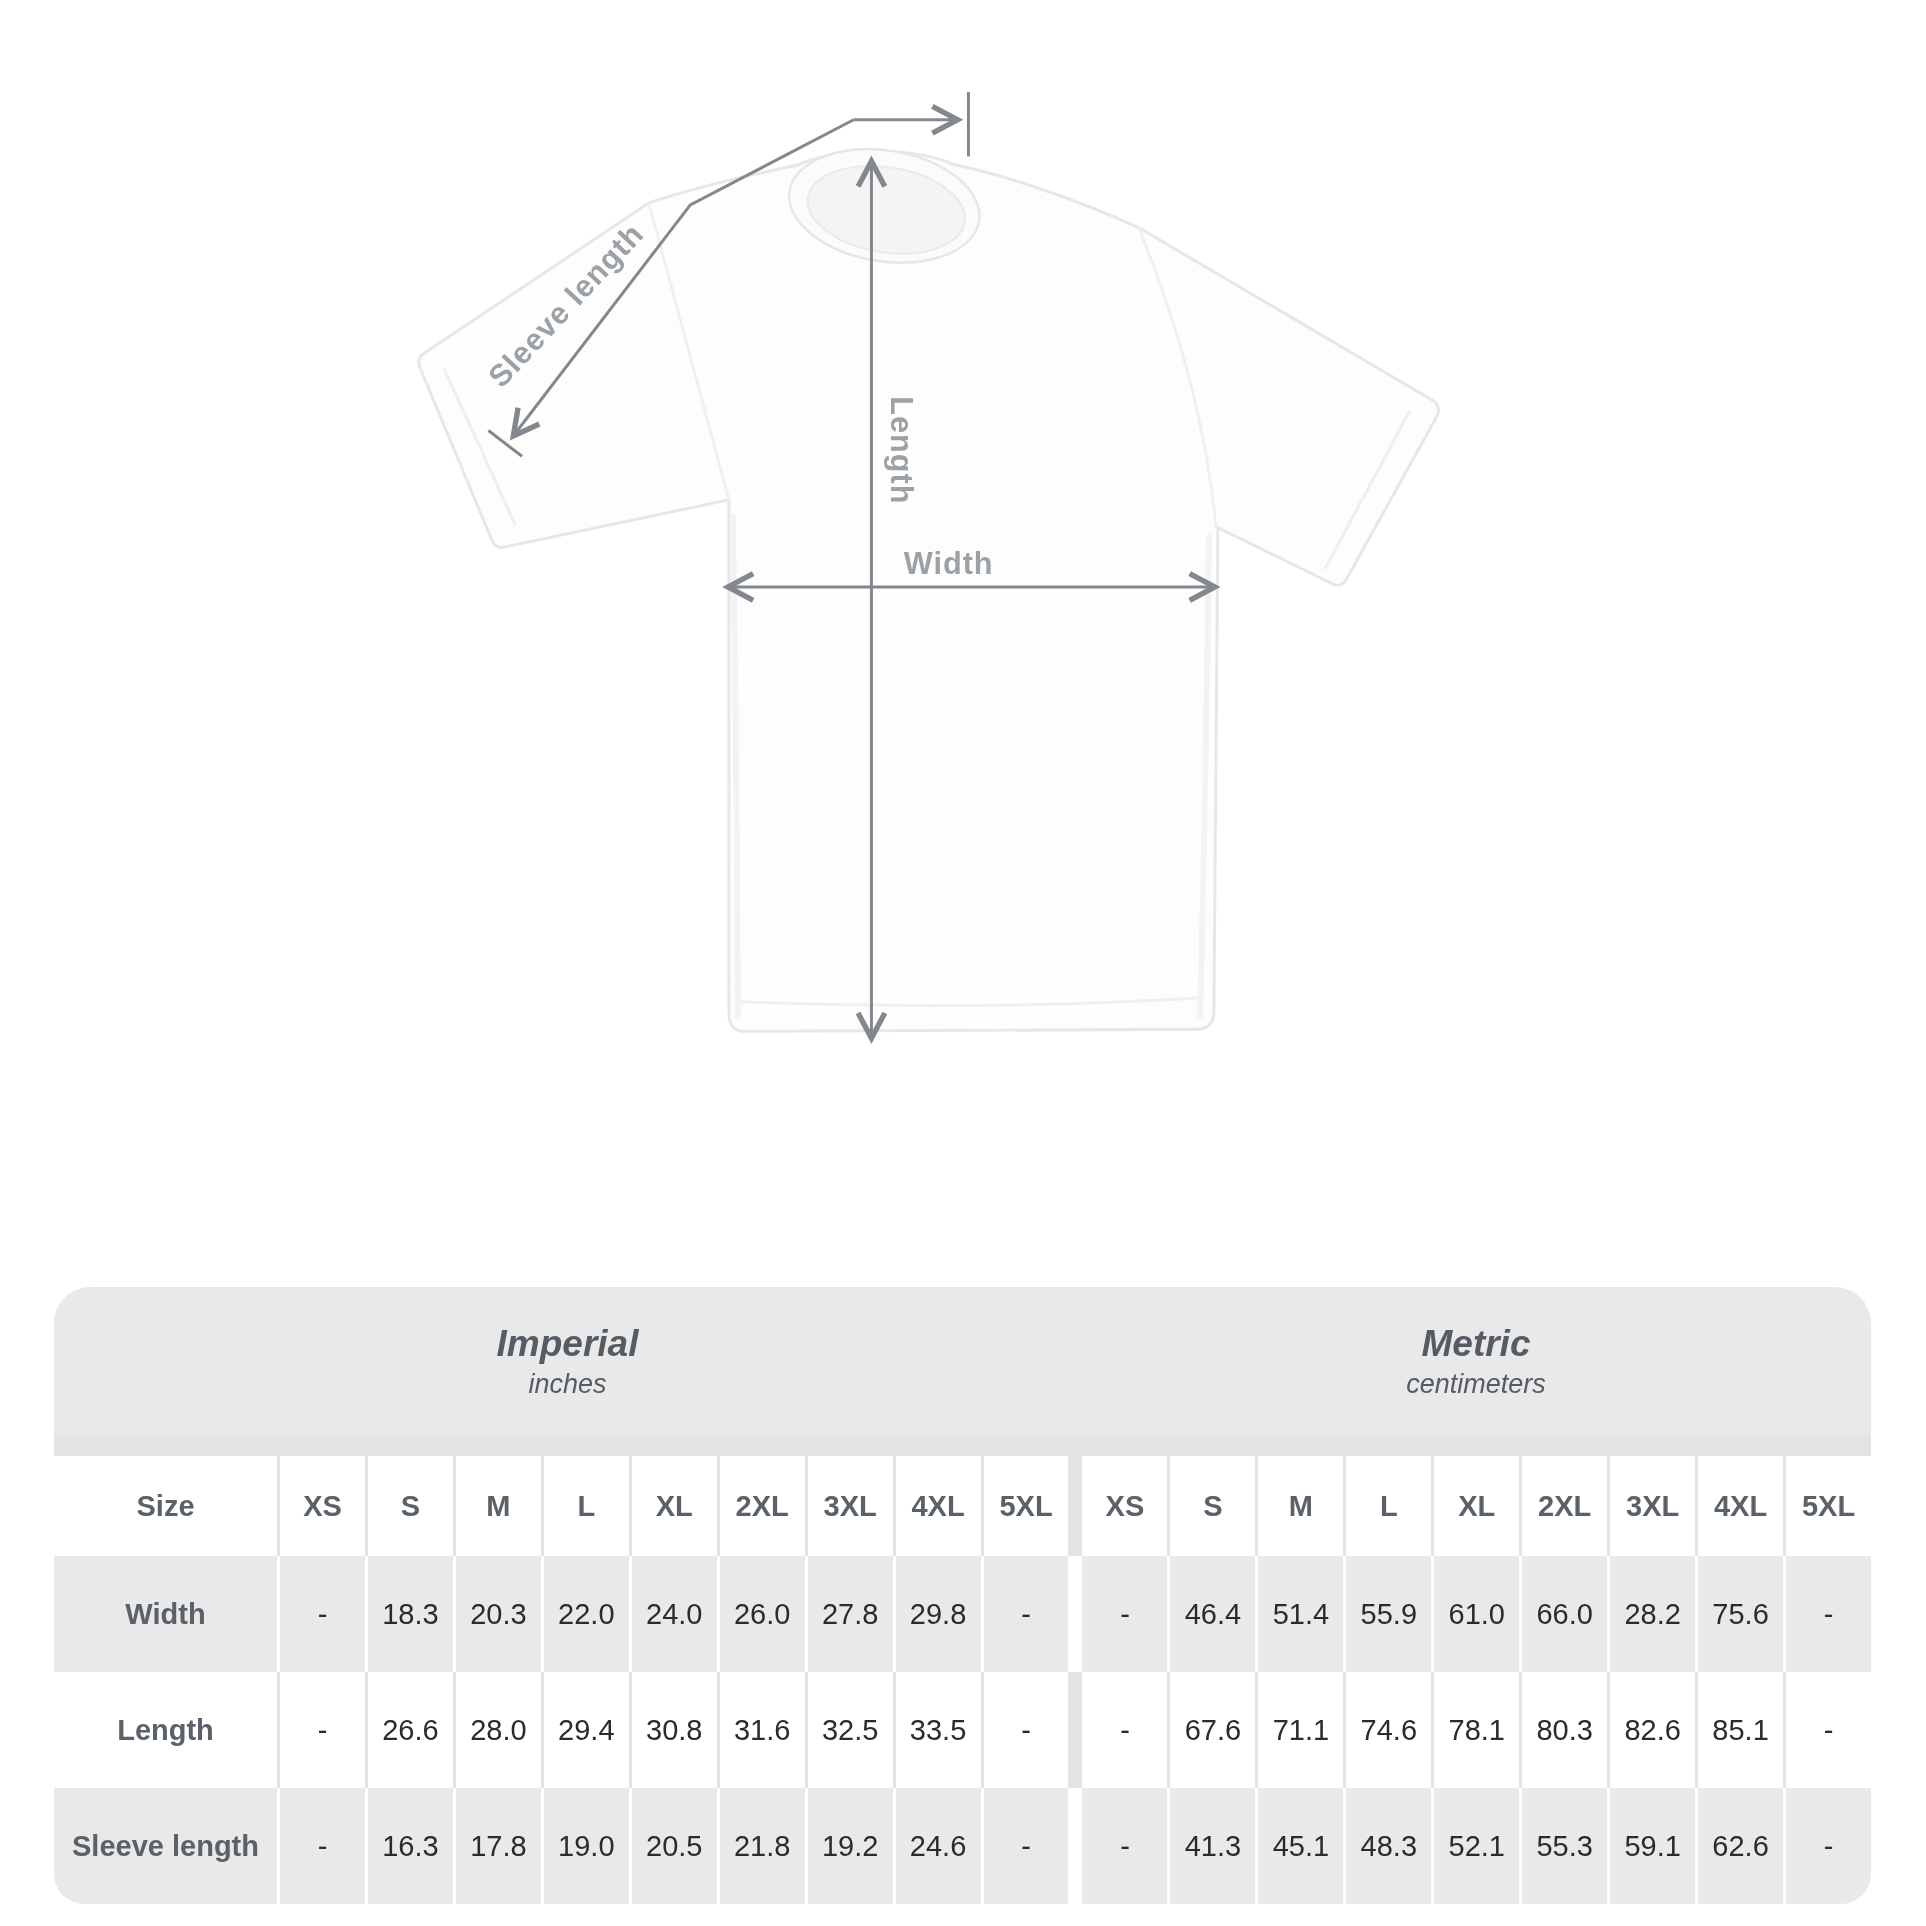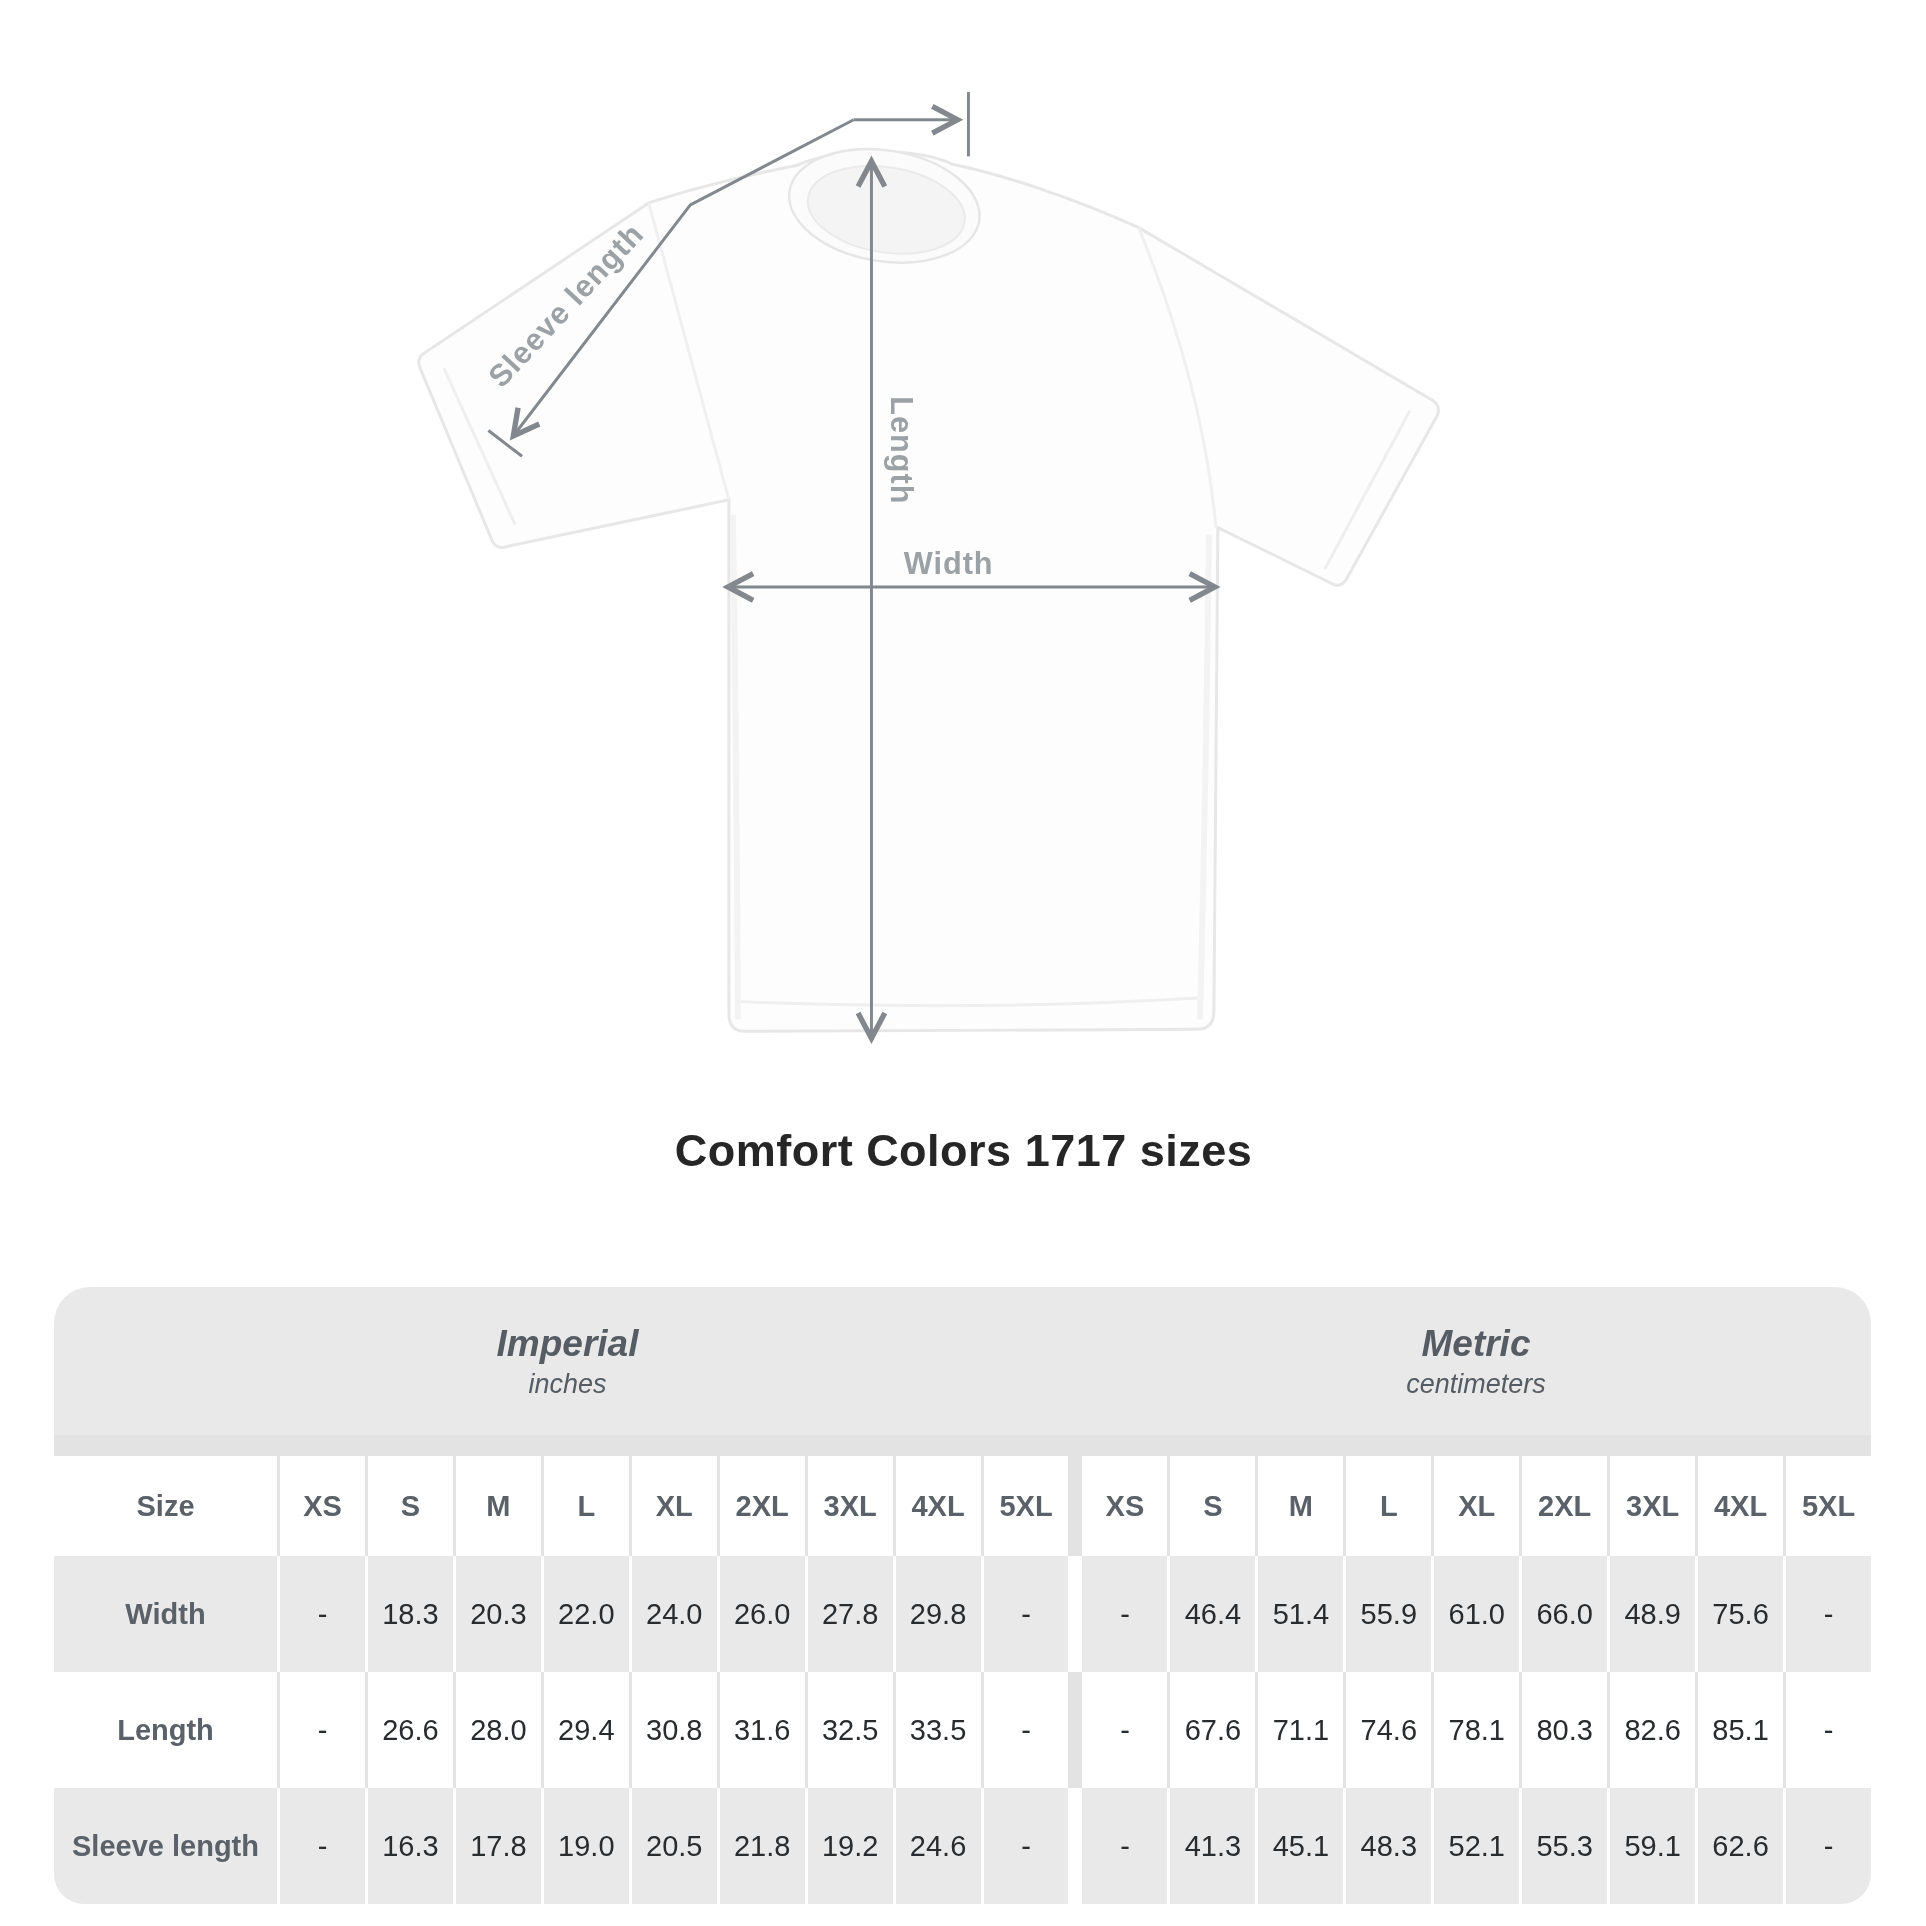--- a/index.html
+++ b/index.html
@@ -99,21 +99,20 @@
     </g>
     <text transform="translate(573,310) rotate(-47)" text-anchor="middle" dominant-baseline="middle" font-size="31" font-weight="bold" fill="#9ca1a6" letter-spacing="1">Sleeve length</text>
 
     <line x1="880" y1="166" x2="880" y2="1046" stroke="#82888e" stroke-width="3" marker-start="url(#arr)" marker-end="url(#arr)"></line>
     <text transform="translate(908,455) rotate(90)" text-anchor="middle" dominant-baseline="middle" font-size="31" font-weight="bold" fill="#9ca1a6" letter-spacing="1">Length</text>
 
     <line x1="738" y1="593" x2="1224" y2="593" stroke="#82888e" stroke-width="3" marker-start="url(#arr)" marker-end="url(#arr)"></line>
     <text x="958" y="580" text-anchor="middle" font-size="31" font-weight="bold" fill="#9ca1a6" letter-spacing="1">Width</text>
   </svg>
 
-  <div id="chart-title">Comfort Colors 1717 sizes</div>
 
   <div id="size-table">
     <div id="unit-band">
       <div class="unit-group">
         <div class="unit-name">Imperial</div>
         <div class="unit-sub">inches</div>
       </div>
       <div class="unit-group">
         <div class="unit-name">Metric</div>
         <div class="unit-sub">centimeters</div>
@@ -153,21 +152,21 @@
           <div class="cell value-cell">27.8</div>
           <div class="cell value-cell">29.8</div>
           <div class="cell value-cell">-</div>
           <div class="cell divider-cell"></div>
           <div class="cell value-cell">-</div>
           <div class="cell value-cell">46.4</div>
           <div class="cell value-cell">51.4</div>
           <div class="cell value-cell">55.9</div>
           <div class="cell value-cell">61.0</div>
           <div class="cell value-cell">66.0</div>
-          <div class="cell value-cell">48.9</div>
+          <div class="cell value-cell">28.2</div>
           <div class="cell value-cell">75.6</div>
           <div class="cell value-cell">-</div>
         </div>
         <div class="t-row data-row white-row">
           <div class="cell label-cell">Length</div>
           <div class="cell value-cell">-</div>
           <div class="cell value-cell">26.6</div>
           <div class="cell value-cell">28.0</div>
           <div class="cell value-cell">29.4</div>
           <div class="cell value-cell">30.8</div>

